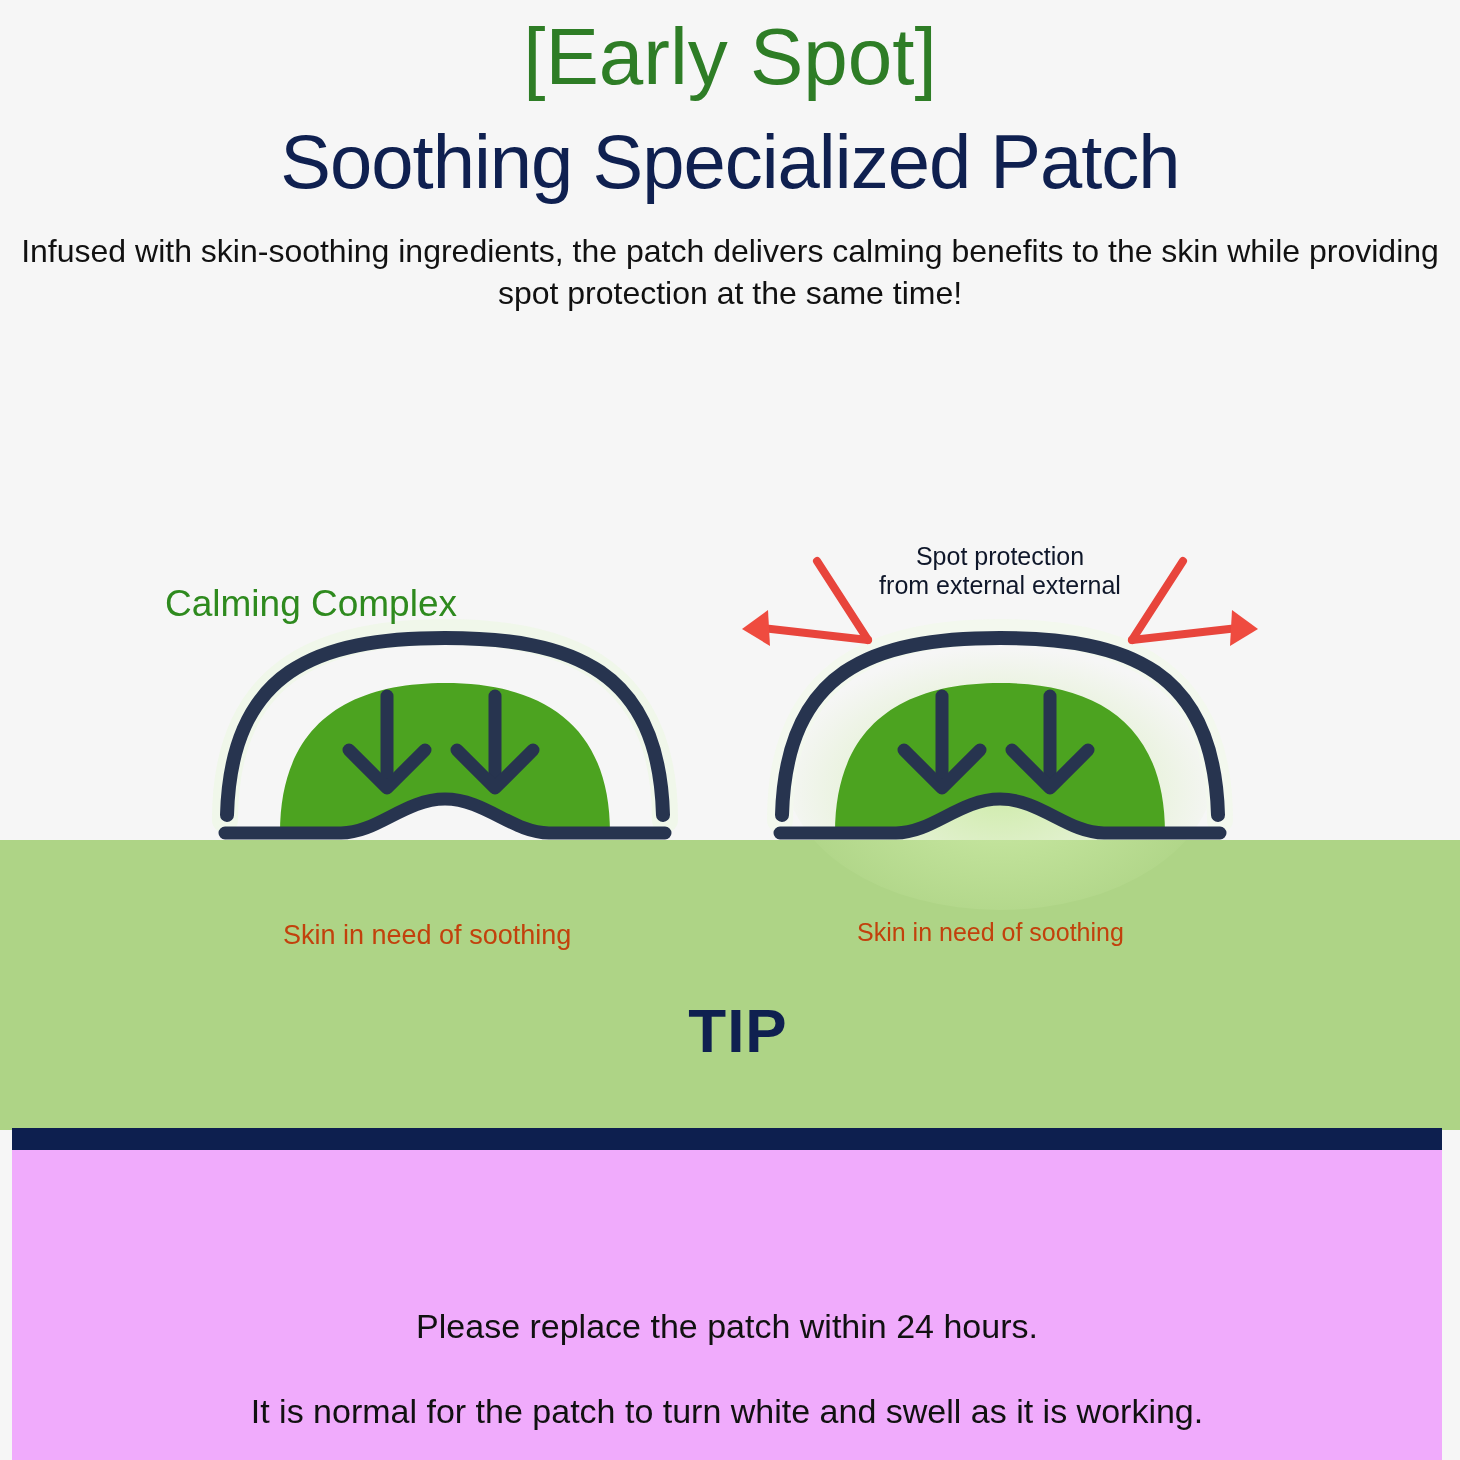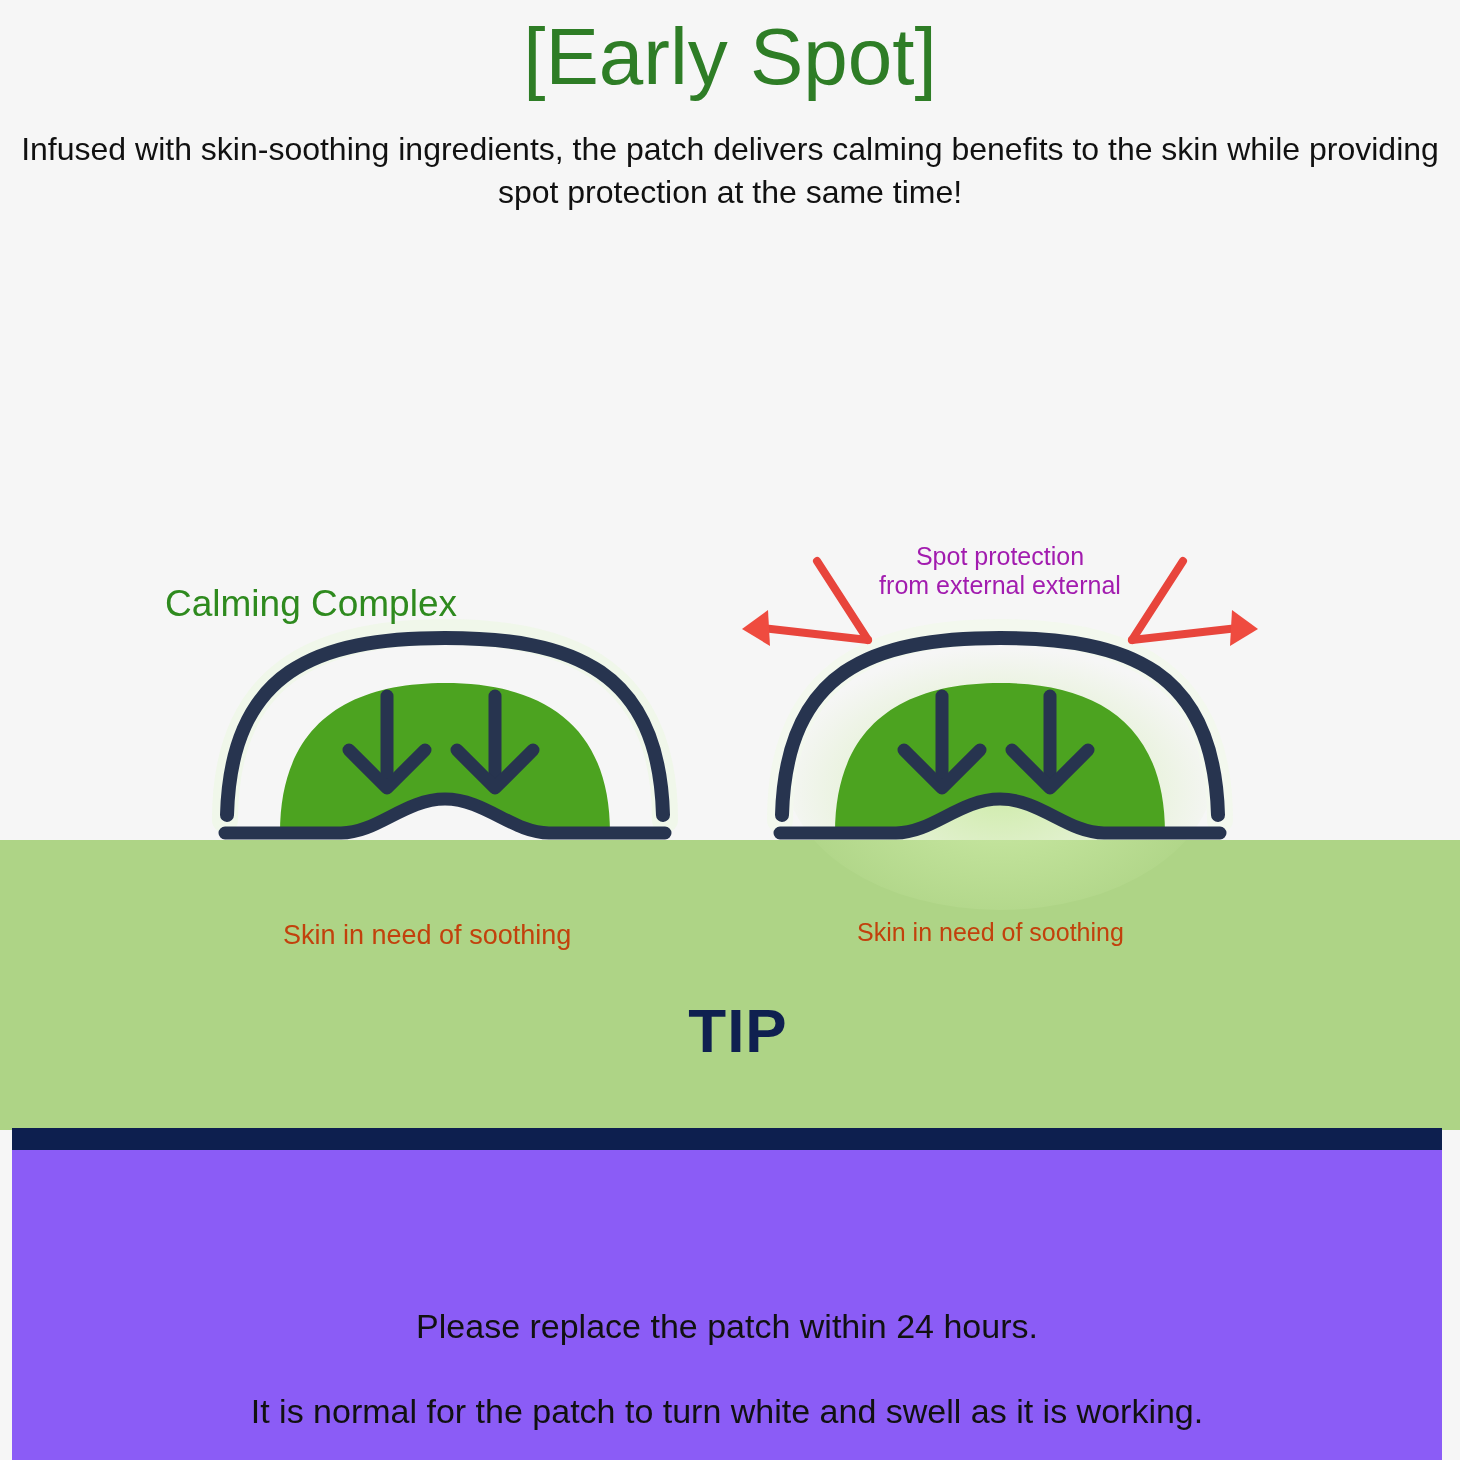--- a/index.html
+++ b/index.html
@@ -103,21 +103,21 @@
     font-weight: 400;
     white-space: nowrap;
   }
   .label-protection {
     position: absolute;
     top: 22px;
     left: 0;
     width: 560px;
     text-align: center;
     font-size: 25px;
-    color: #a21caf;
+    color: #0f172a;
     font-weight: 400;
     line-height: 1.16;
   }
 
   
   .caption {
     position: absolute;
     font-size: 27px;
     color: #c2410c;
     white-space: nowrap;
@@ -138,21 +138,21 @@
     letter-spacing: 1px;
   }
 
   
   .tip-card {
     position: absolute;
     left: 12px;
     top: 1128px;
     width: 1430px;
     height: 332px;
-    background: #8b5cf6;
+    background: #f0abfc;
     box-sizing: border-box;
     border-top: 22px solid #0d1f4f;
   }
   .tip-line {
     position: absolute;
     left: 0;
     width: 1430px;
     text-align: center;
     font-size: 34px;
     color: #111111;
@@ -161,20 +161,21 @@
   .tip-line.one { top: 157px; }
   .tip-line.two { top: 242px; }
 </style>
 </head>
 <body>
 
 <div class="page">
 
   <div class="header">
     <p class="eyebrow">[Early Spot]</p>
+    <h1 class="headline">Soothing Specialized Patch</h1>
     <p class="subcopy">Infused with skin-soothing ingredients, the patch delivers calming benefits to the skin while providing spot protection at the same time!</p>
   </div>
 
   <div class="green-band"></div>
 
   <div class="diagrams">
 
     <div class="diagram left">
       <svg viewBox="0 0 560 340">
 

